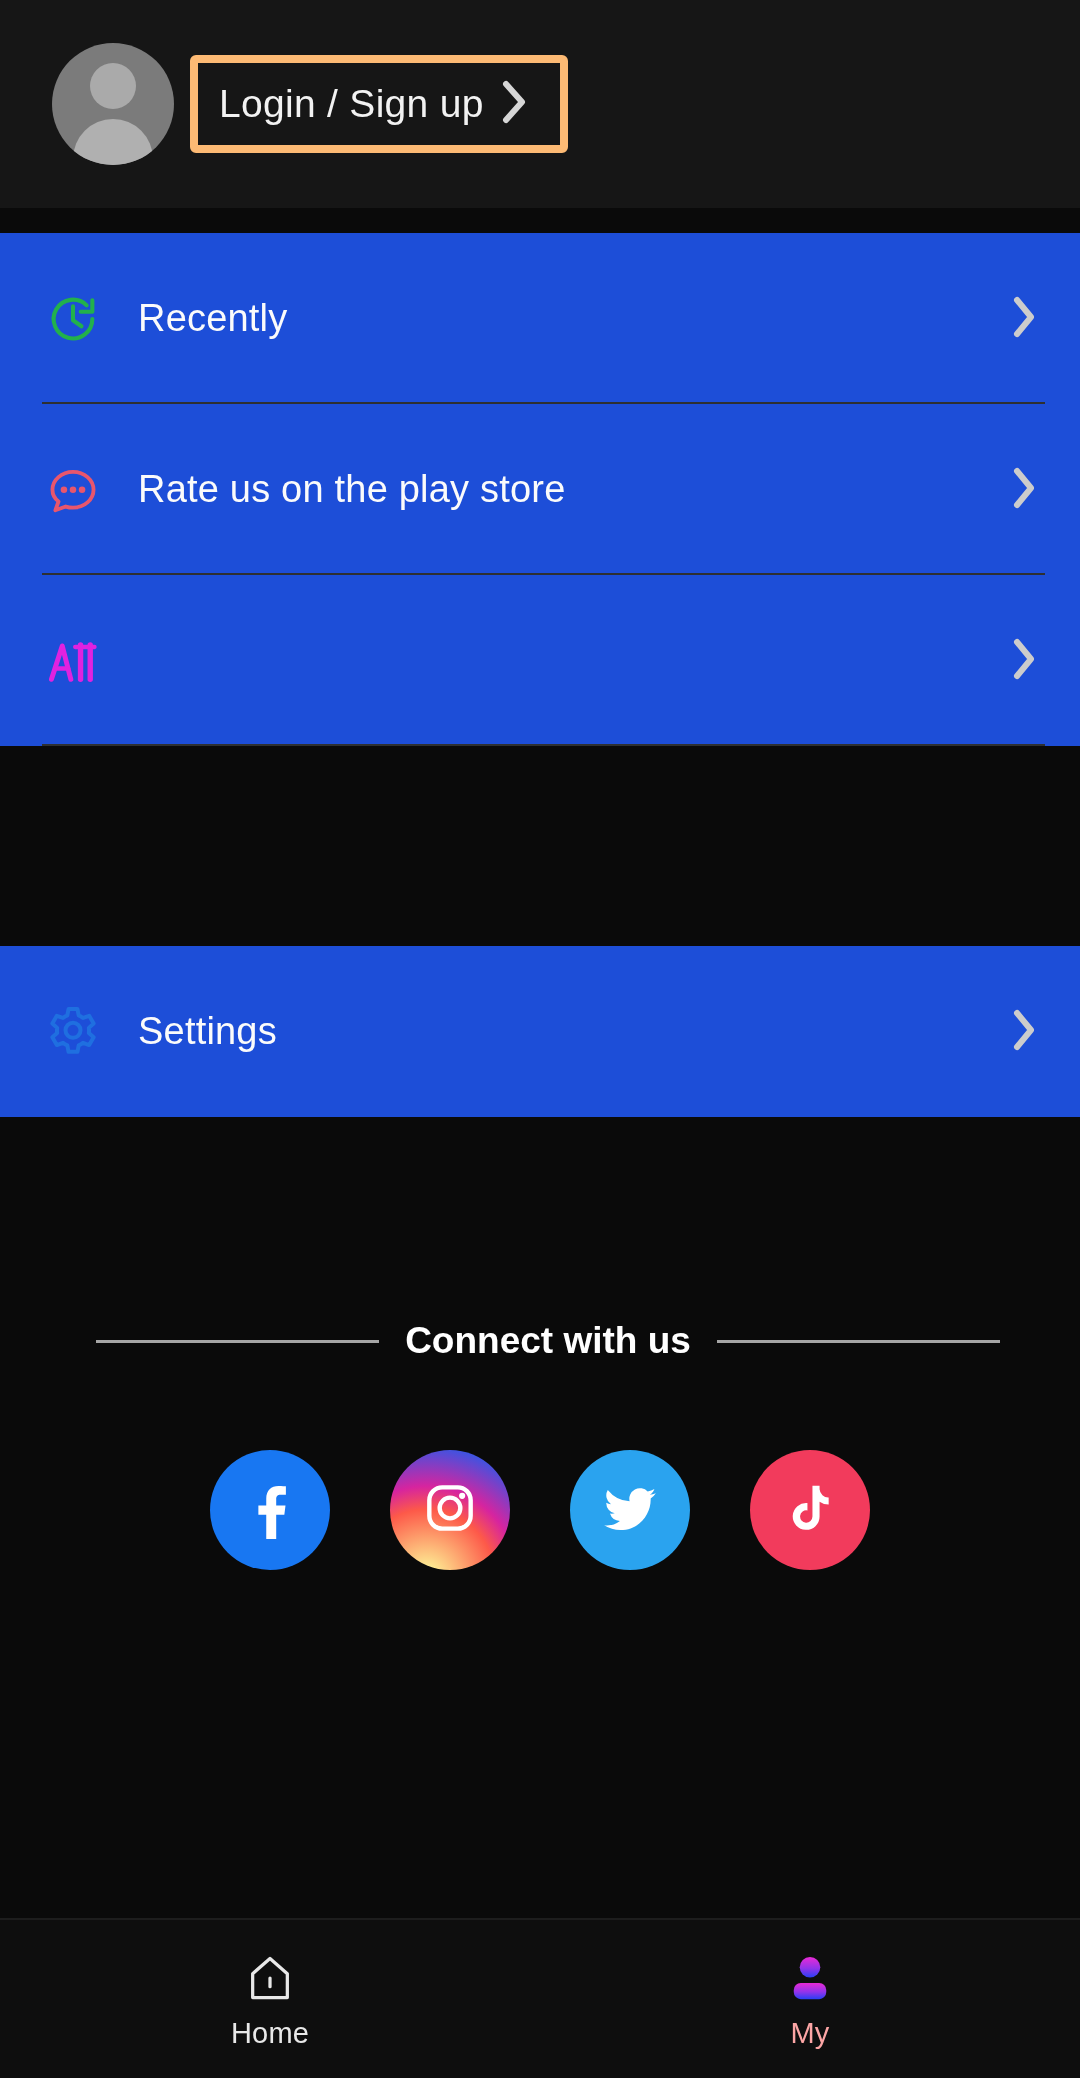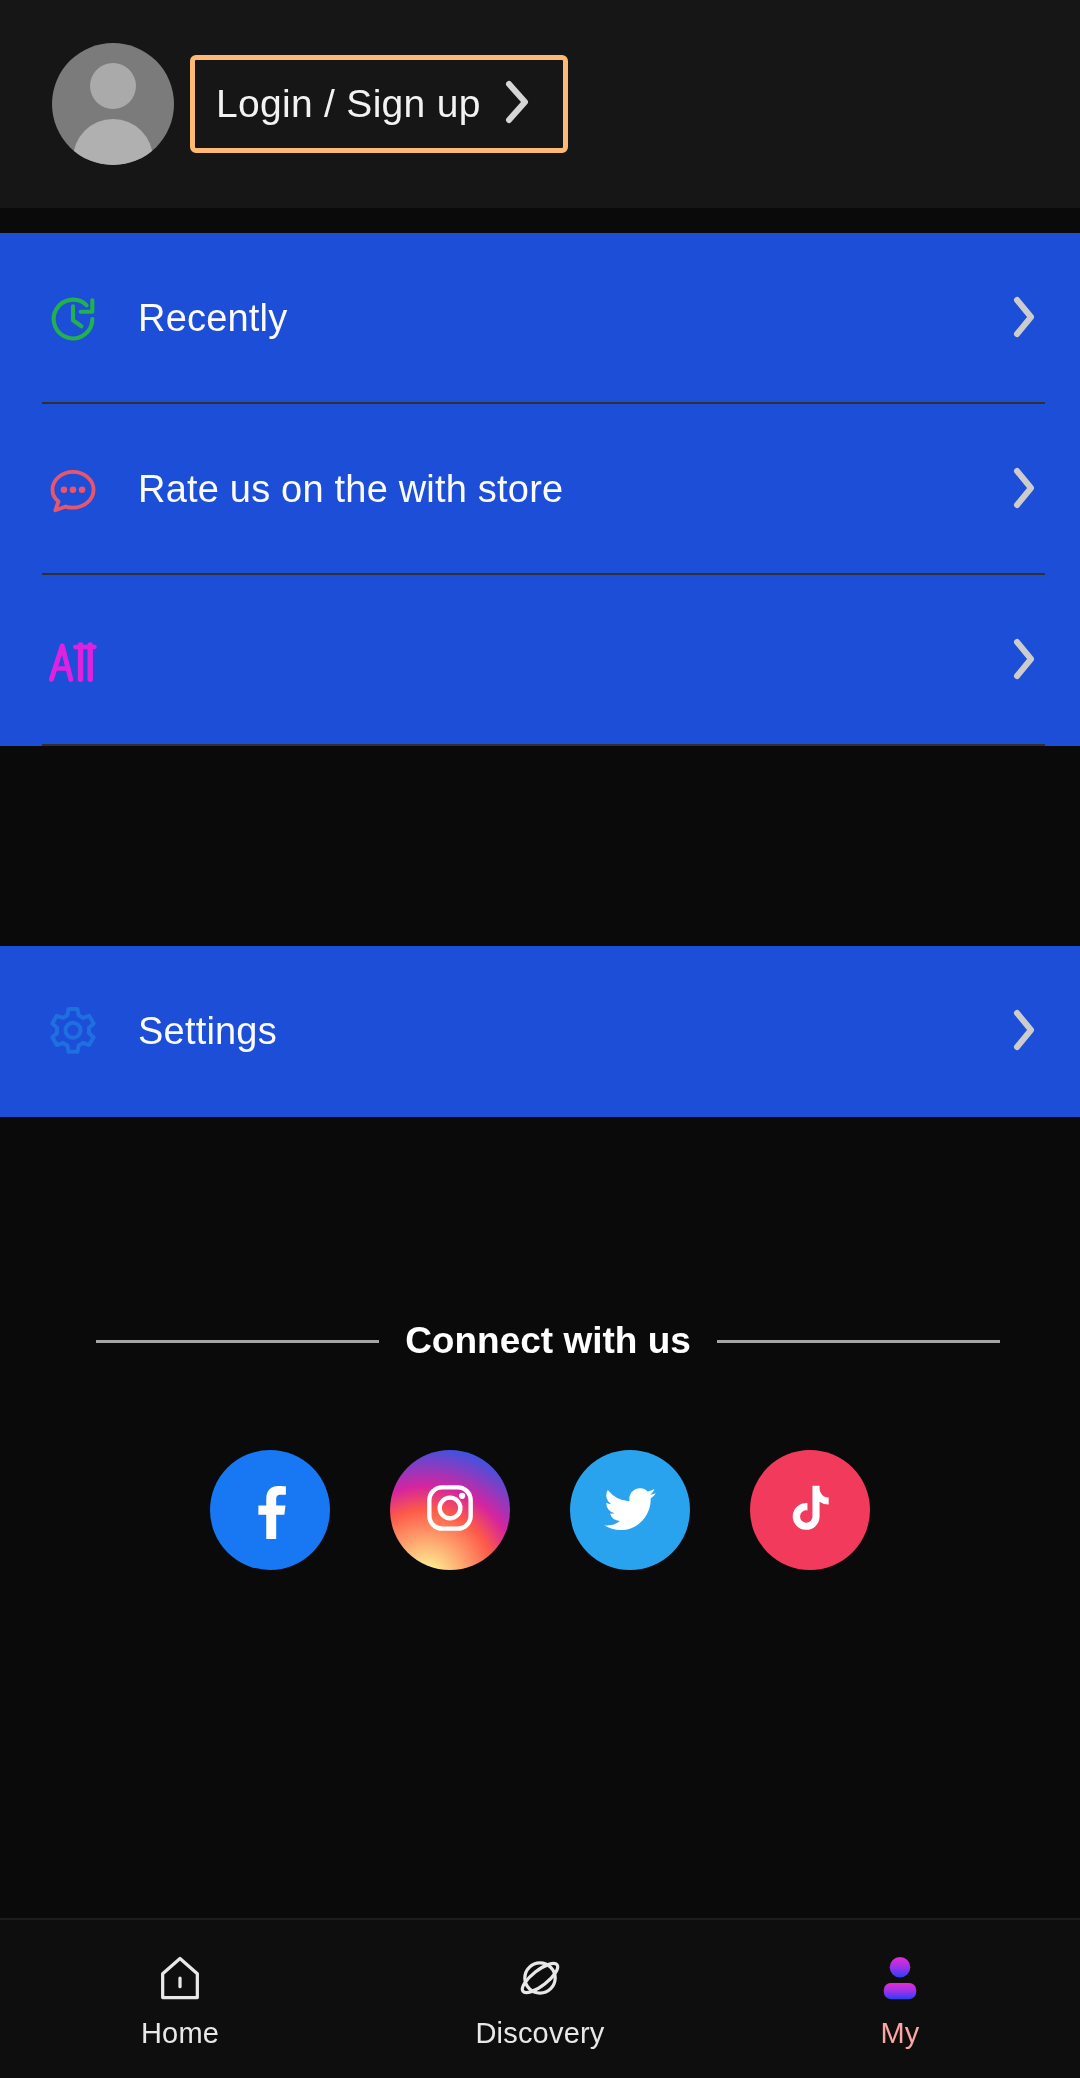--- a/index.html
+++ b/index.html
@@ -56,21 +56,21 @@
     transform: translateX(-50%);
     width: 80px;
     height: 58px;
     border-radius: 40px 40px 0 0;
     background: #b0b0b0;
   }
   .login-box {
     margin-left: 16px;
     width: 378px;
     height: 98px;
-    border: 5px solid #fdba74;
+    border: 8px solid #fdba74;
     border-radius: 6px;
     display: flex;
     align-items: center;
     box-sizing: border-box;
     background: #161616;
   }
   .login-label {
     margin-left: 21px;
     color: #f2f2f2;
     font-size: 39px;
@@ -257,21 +257,21 @@
 
     <div class="row">
       <span class="ico">
         <svg width="58" height="58" viewBox="0 0 48 48" fill="none" aria-hidden="true">
           <path d="M24 9c9.4 0 17 6.6 17 14.8 0 8.2-7.6 14.8-17 14.8-2.1 0-4.1-.3-6-.9l-8.6 3.1 2.6-7.3C8.6 31 7 27.6 7 23.8 7 15.6 14.6 9 24 9Z" stroke="#e8566d" stroke-width="3.2" stroke-linejoin="round"></path>
           <circle cx="16.5" cy="23.8" r="2.7" fill="#e8566d"></circle>
           <circle cx="24" cy="23.8" r="2.7" fill="#e8566d"></circle>
           <circle cx="31.5" cy="23.8" r="2.7" fill="#e8566d"></circle>
         </svg>
       </span>
-      <span class="lbl">Rate us on the with store</span>
+      <span class="lbl">Rate us on the play store</span>
       <span class="chev">
         <svg width="28" height="46" viewBox="0 0 28 46" fill="none" aria-hidden="true">
           <path d="M7 6 L21 23 L7 40" stroke="#cccccc" stroke-width="6" stroke-linecap="round" stroke-linejoin="round"></path>
         </svg>
       </span>
       <span class="divider"></span>
     </div>
 
     <div class="row">
       <span class="ico">
@@ -359,29 +359,20 @@
     <div class="nav-item">
       <span class="nav-icon">
         <svg width="52" height="52" viewBox="0 0 48 48" fill="none" aria-hidden="true">
           <path d="M24 6 L40 20 V42 H8 V20 Z" stroke="#e8e8e8" stroke-width="3" stroke-linejoin="round"></path>
           <path d="M24 24 V32" stroke="#e8e8e8" stroke-width="3" stroke-linecap="round"></path>
         </svg>
       </span>
       <span class="nav-label">Home</span>
     </div>
 
-    <div class="nav-item">
-      <span class="nav-icon">
-        <svg width="52" height="52" viewBox="0 0 48 48" fill="none" aria-hidden="true">
-          <circle cx="24" cy="24" r="14" stroke="#e8e8e8" stroke-width="3"></circle>
-          <ellipse cx="24" cy="24" rx="20" ry="7" transform="rotate(-38 24 24)" stroke="#e8e8e8" stroke-width="3"></ellipse>
-        </svg>
-      </span>
-      <span class="nav-label">Discovery</span>
-    </div>
 
     <div class="nav-item active">
       <span class="nav-icon">
         <svg width="52" height="52" viewBox="0 0 48 48" aria-hidden="true">
           <defs>
             <linearGradient id="myGrad" x1="0" y1="0" x2="0" y2="1">
               <stop offset="0%" stop-color="#ea2ad6"></stop>
               <stop offset="55%" stop-color="#9333ea"></stop>
               <stop offset="100%" stop-color="#2a3ff5"></stop>
             </linearGradient>

